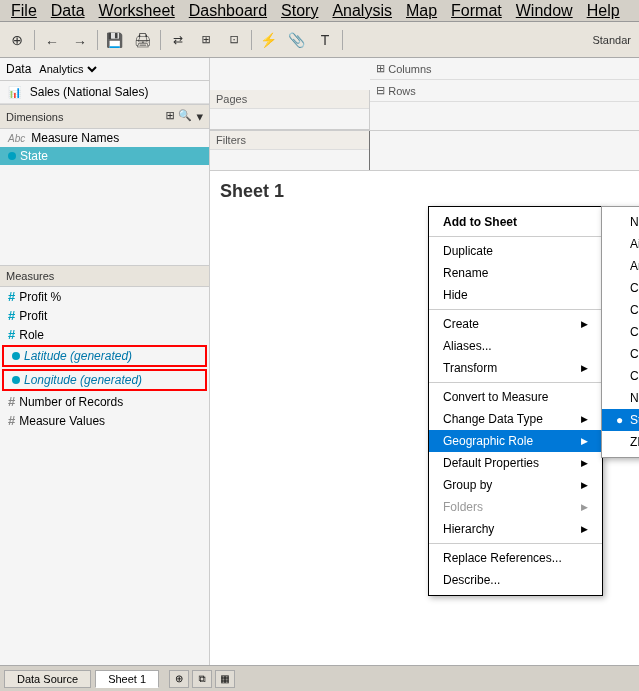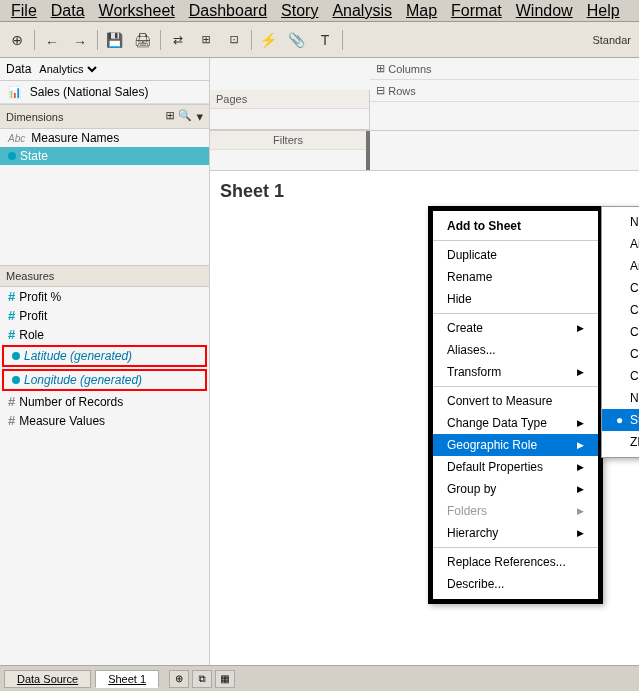--- a/index.html
+++ b/index.html
@@ -50,27 +50,27 @@
     .shelf-label { font-size: 11px; color: #555; width: 55px; display: flex; align-items: center; gap: 3px; }
     .shelf-content { flex: 1; min-height: 18px; }
     .pf-label { font-size: 11px; padding: 3px 6px; color: #555; border-bottom: 1px solid #ddd; background: #f0ede8; }
 
     
     .canvas { flex: 1; background: #fff; padding: 10px; position: relative; }
     .sheet-title { font-size: 18px; font-weight: bold; color: #333; }
 
     
     .bottom-bar { height: 26px; background: #d4d0c8; border-top: 1px solid #aaa; display: flex; align-items: center; padding: 0 4px; gap: 4px; }
-    .bottom-tab { padding: 2px 12px; font-size: 11px; background: #e8e4dc; border: 1px solid #aaa; cursor: pointer; text-decoration: underline; }
+    .bottom-tab { padding: 2px 12px; font-size: 11px; background: #e8e4dc; border: 1px solid #aaa; cursor: pointer; }
     .bottom-tab.active { background: #fff; border-bottom: 1px solid #fff; }
     .bottom-icons { display: flex; gap: 3px; margin-left: 6px; }
     .bottom-icon { width: 20px; height: 18px; background: #e0dcd4; border: 1px solid #aaa; cursor: pointer; display: flex; align-items: center; justify-content: center; font-size: 10px; }
 
     
-    .context-menu { position: absolute; top: 148px; left: 218px; background: #fff; border: 5px solid #000000; box-shadow: 2px 2px 6px rgba(0,0,0,0.3); z-index: 100; width: 175px; padding: 4px 0; }
+    .context-menu { position: absolute; top: 148px; left: 218px; background: #fff; border: 1px solid #000000; box-shadow: 2px 2px 6px rgba(0,0,0,0.3); z-index: 100; width: 175px; padding: 4px 0; }
     .ctx-item { padding: 4px 14px; font-size: 12px; cursor: pointer; color: #000; display: flex; align-items: center; justify-content: space-between; }
     .ctx-item.disabled { color: #999; cursor: default; }
     .ctx-item.active-hover { background: #0078d7; color: #fff; }
     .ctx-separator { height: 1px; background: #ccc; margin: 3px 0; }
     .ctx-bold { font-weight: bold; padding: 4px 14px; font-size: 12px; }
     .ctx-arrow::after { content: '▶'; font-size: 9px; }
 
     
     .sub-menu { position: absolute; top: 148px; left: 391px; background: #fff; border: 1px solid #999; box-shadow: 2px 2px 6px rgba(0,0,0,0.3); z-index: 101; width: 200px; padding: 4px 0; }
     .sub-item { padding: 4px 14px; font-size: 12px; cursor: pointer; color: #000; display: flex; align-items: center; gap: 6px; }
@@ -207,21 +207,21 @@
             <div class="shelf-content"></div>
           </div>
           <div class="shelf-row">
             <span class="shelf-label" style="color:#555; font-size:11px;">⊟ <span>Rows</span></span>
             <div class="shelf-content"></div>
           </div>
         </div>
       </div>
 
       <div style="display:flex; border-top:1px solid #ccc;">
-        <div style="width:160px; border-right:4px solid #737373;text-align:center;">
+        <div style="width:160px; border-right:1px solid #737373;">
           <div class="pf-label">Filters</div>
           <div style="height: 20px;"></div>
         </div>
         <div style="flex:1;">
         </div>
       </div>
     </div>
 
     <div class="canvas">
       <span class="sheet-title">Sheet 1</span>

